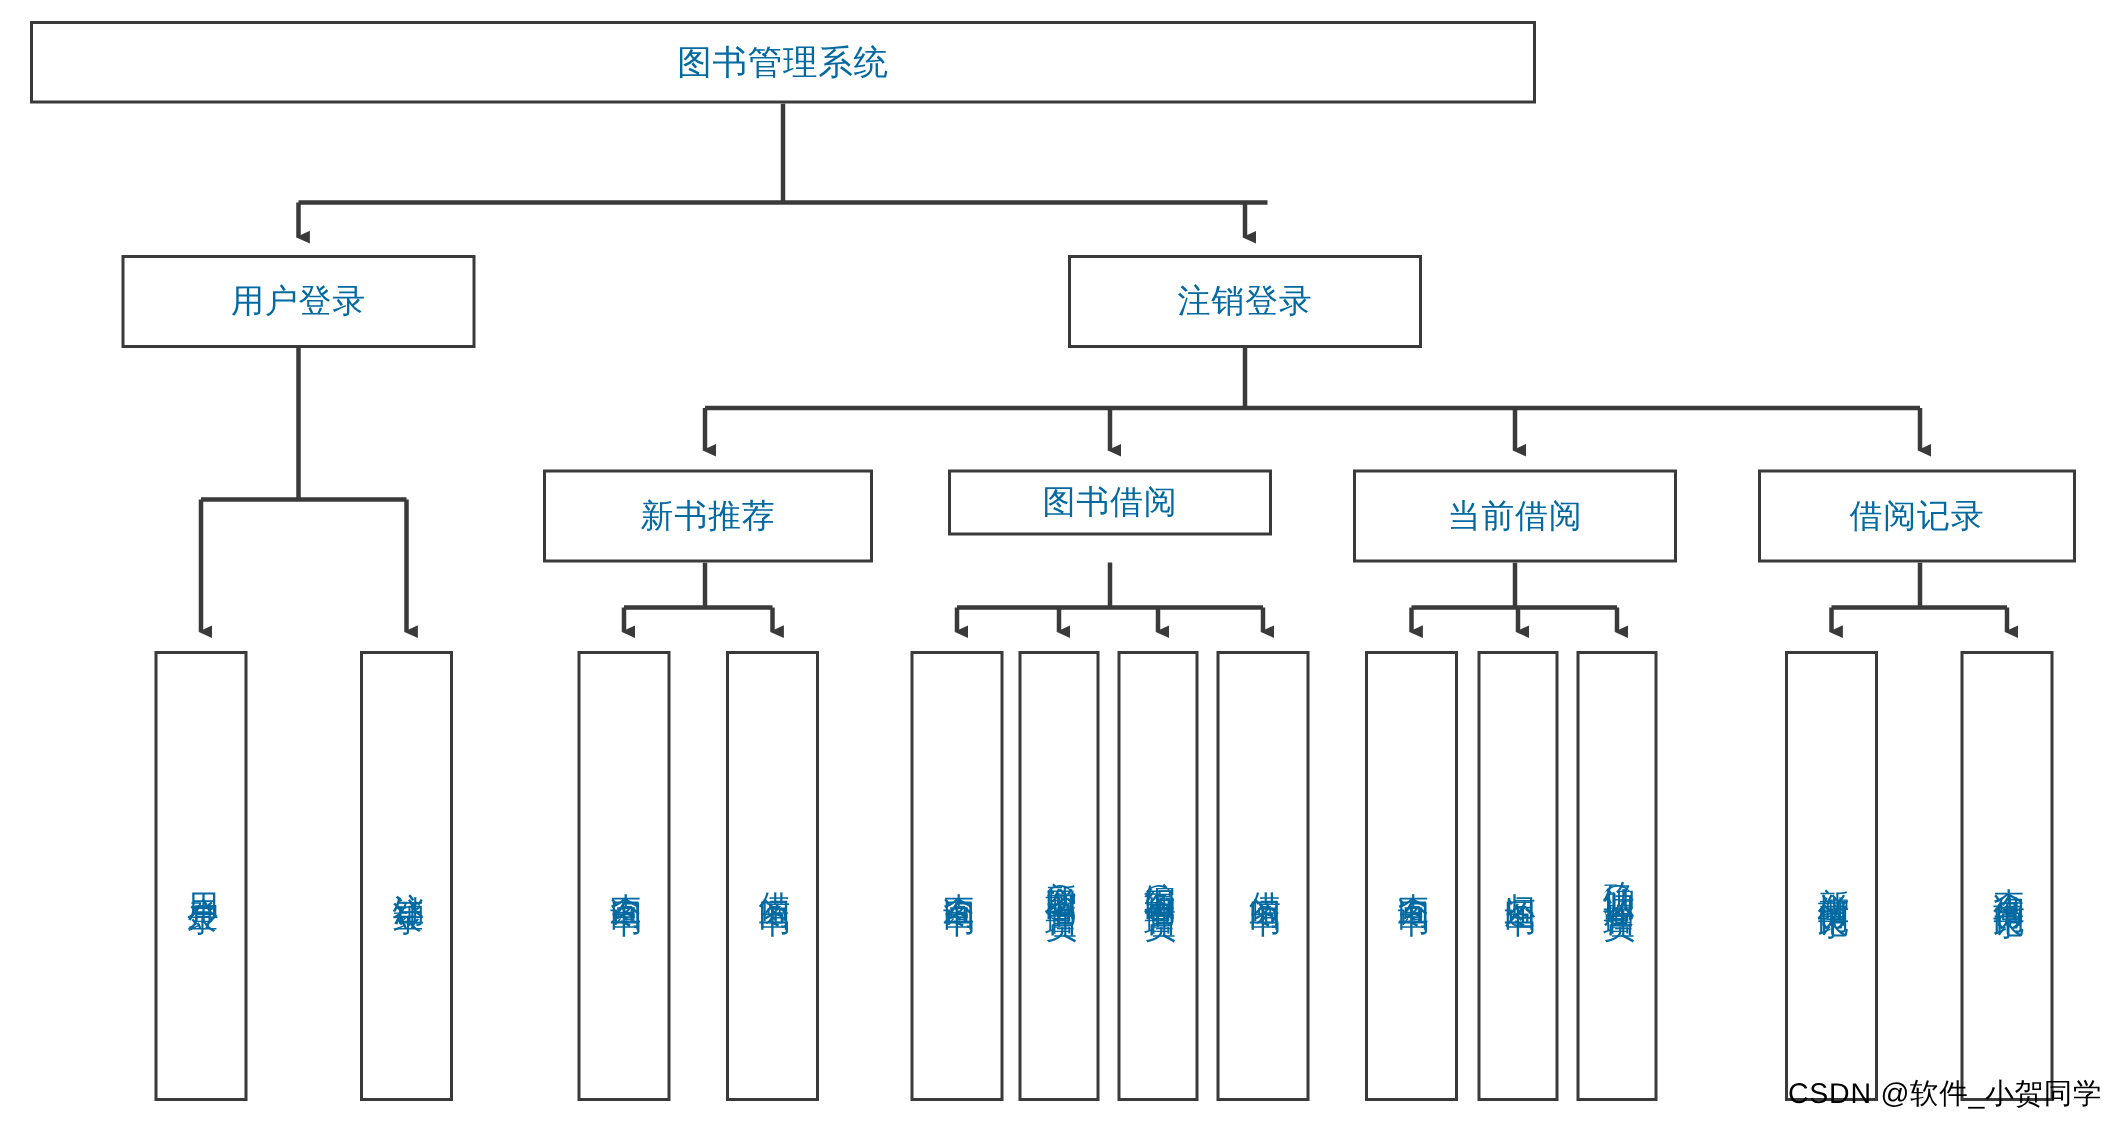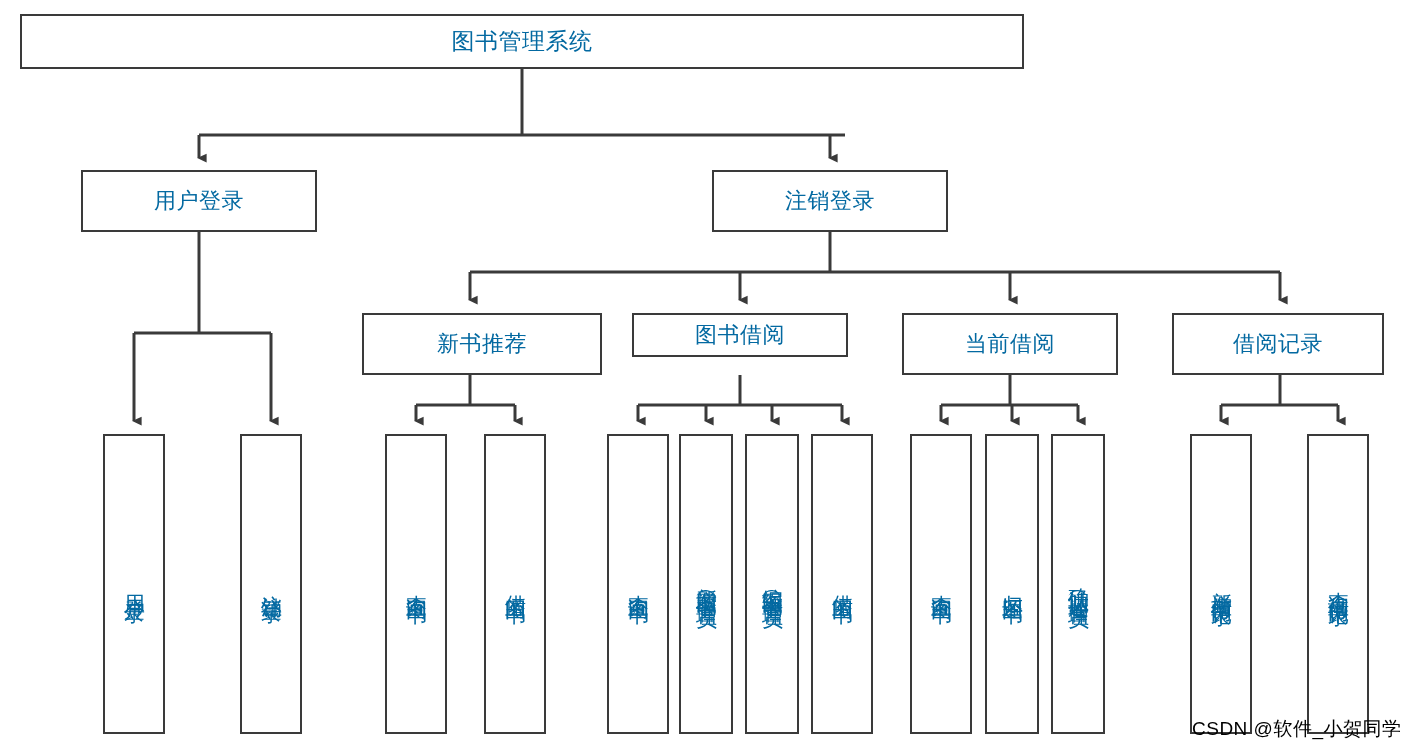--- a/index.html
+++ b/index.html
@@ -118,21 +118,21 @@
     <span>图书管理系统</span>
   </div>
 
   <div class="node h" style="left:81px; top:170px; width:236px; height:62px;">
     <span>用户登录</span>
   </div>
   <div class="node h" style="left:712px; top:170px; width:236px; height:62px;">
     <span>注销登录</span>
   </div>
 
-  <div class="node h" style="left:362px; top:313px; width:240px; height:62px;">
+  <div class="node h" style="left:362px; top:313px; width:220px; height:62px;">
     <span>新书推荐</span>
   </div>
   <div class="node h" style="left:632px; top:313px; width:216px; height:44px;">
     <span>图书借阅</span>
   </div>
   <div class="node h" style="left:902px; top:313px; width:216px; height:62px;text-align:center;">
     <span>当前借阅</span>
   </div>
   <div class="node h" style="left:1172px; top:313px; width:212px; height:62px;">
     <span>借阅记录</span>

